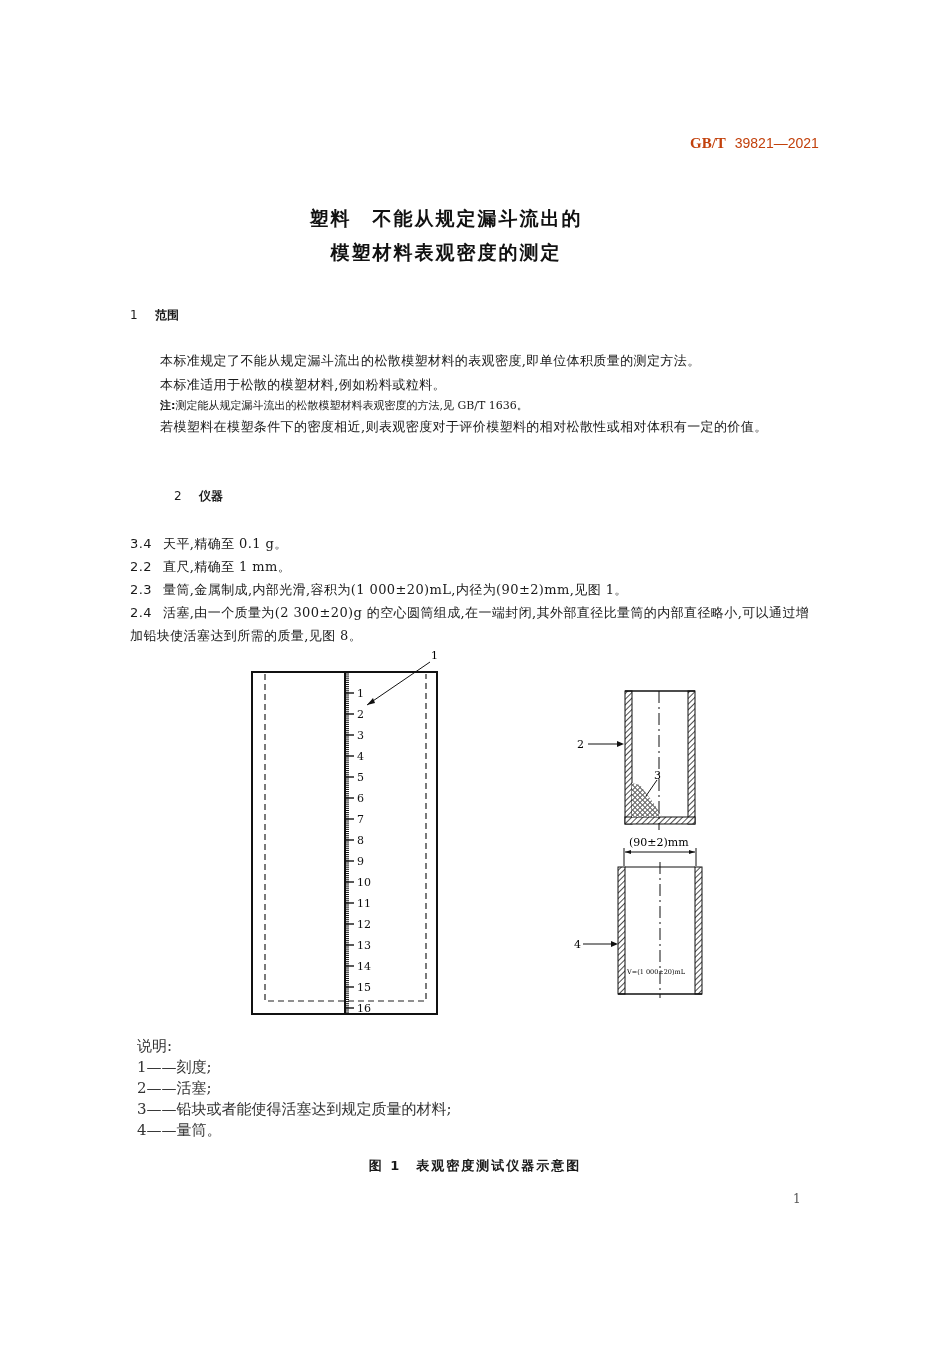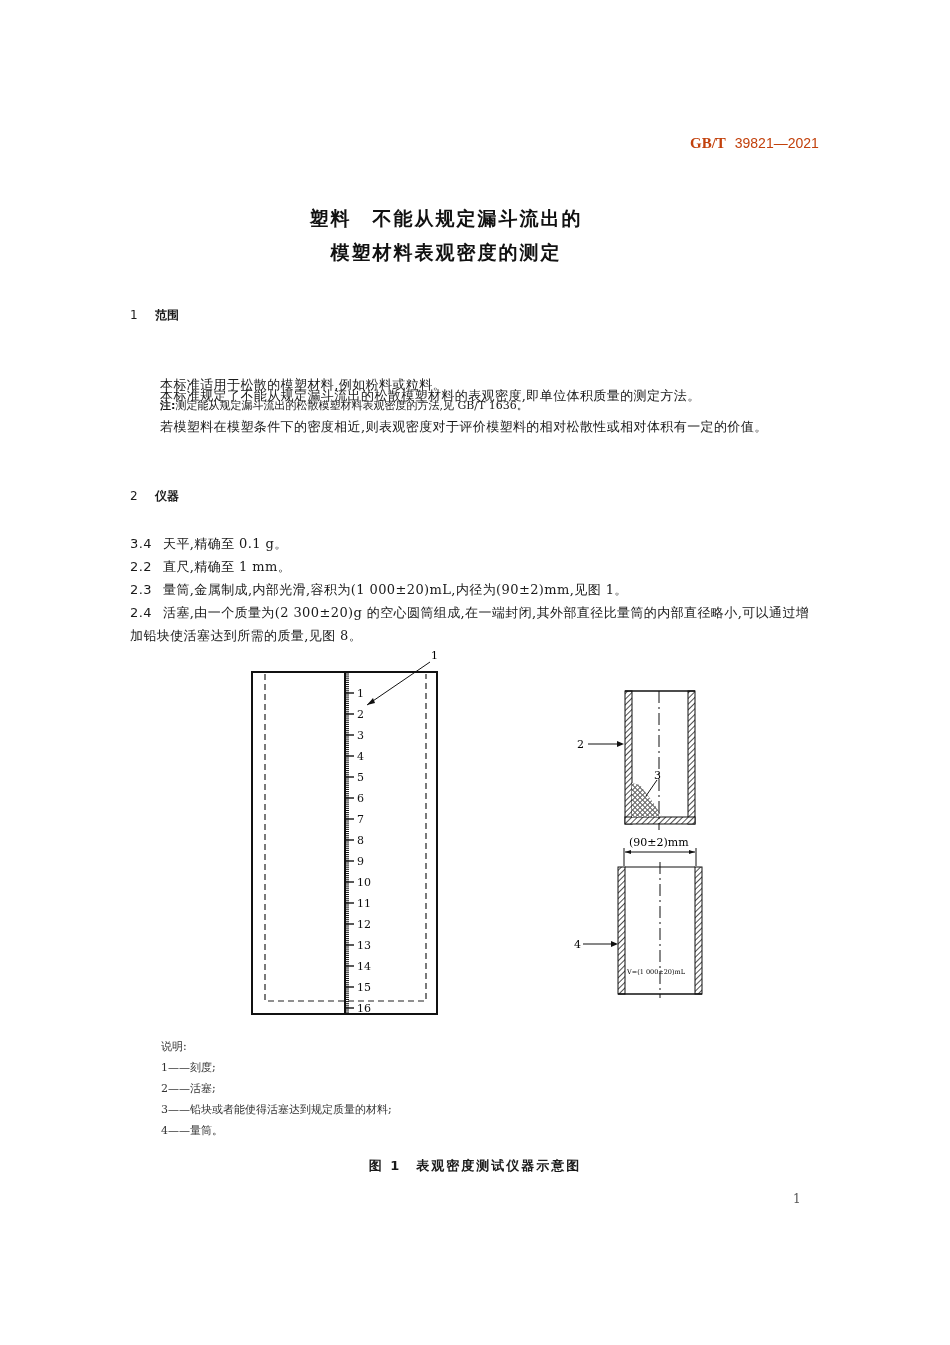--- a/index.html
+++ b/index.html
@@ -12,48 +12,48 @@
   .title { left: 0; width: 892px; text-align: center; font-family: "DejaVu Sans", sans-serif;
            font-weight: bold; font-size: 19px; letter-spacing: 2px; color:#111; }
   .h2 { left: 130px; font-family: "DejaVu Sans", sans-serif; font-weight: bold; font-size: 12px; }
   .h2 .no { display:inline-block; width: 25px; font-weight: normal; }
   .p { left: 130px; width: 692px; font-size: 13px; line-height: 23px; letter-spacing: 0.4px; }
   .p.indent { text-indent: 30px; }
   .note { left: 130px; font-size: 11px; }
   .note b { font-family: "DejaVu Sans", sans-serif; }
   .clause { left: 130px; width: 692px; font-size: 13px; line-height: 23px; letter-spacing: 0.4px; }
   .clause .cn { font-family: "DejaVu Sans", sans-serif; font-size: 13px; display:inline-block; width: 33px; }
-  .legend { left: 161px; font-size: 11px; line-height: 21px; color:#333; }
+  .legend { left: 137px; font-size: 15px; line-height: 21px; color:#333; }
   .caption { left: 0; width: 950px; text-align: center; font-family: "DejaVu Sans", sans-serif;
              font-weight: bold; font-size: 13px; letter-spacing: 2px; }
   .pageno { left: 793px; top: 1192px; font-size: 12px; color:#555; }
   svg text { font-family: "DejaVu Serif", serif; }
 </style>
 </head>
 <body>
 
 <div class="abs std-code">
   <span class="gb">GB/T</span>&nbsp;
   <span class="num">39821—2021</span>
 </div>
 
 <div class="abs title" style="top:206px;">塑料　不能从规定漏斗流出的</div>
 <div class="abs title" style="top:240px;">模塑材料表观密度的测定</div>
 
 <div class="abs h2" style="top:307px;">
   <span class="no">1</span><span>范围</span>
 </div>
-<div class="abs p indent" style="top:349px;margin-top:35px;">本标准规定了不能从规定漏斗流出的松散模塑材料的表观密度,即单位体积质量的测定方法。</div>
+<div class="abs p indent" style="top:349px;">本标准规定了不能从规定漏斗流出的松散模塑材料的表观密度,即单位体积质量的测定方法。</div>
 <div class="abs p indent" style="top:373px;">本标准适用于松散的模塑材料,例如粉料或粒料。</div>
 <div class="abs note" style="top:398px; left:160px;">
   <b>注:</b><span>测定能从规定漏斗流出的松散模塑材料表观密度的方法,见 GB/T 1636。</span>
 </div>
 <div class="abs p indent" style="top:415px;">若模塑料在模塑条件下的密度相近,则表观密度对于评价模塑料的相对松散性或相对体积有一定的价值。</div>
 
-<div class="abs h2" style="top:488px;">
+<div class="abs h2" style="top:488px;margin-left:44px;">
   <span class="no">2</span><span>仪器</span>
 </div>
 <div class="abs clause" style="top:532px;">
   <span class="cn">3.4</span><span>天平,精确至 0.1 g。</span>
 </div>
 <div class="abs clause" style="top:555px;">
   <span class="cn">2.2</span><span>直尺,精确至 1 mm。</span>
 </div>
 <div class="abs clause" style="top:578px;">
   <span class="cn">2.3</span><span>量筒,金属制成,内部光滑,容积为(1 000±20)mL,内径为(90±2)mm,见图 1。</span>

